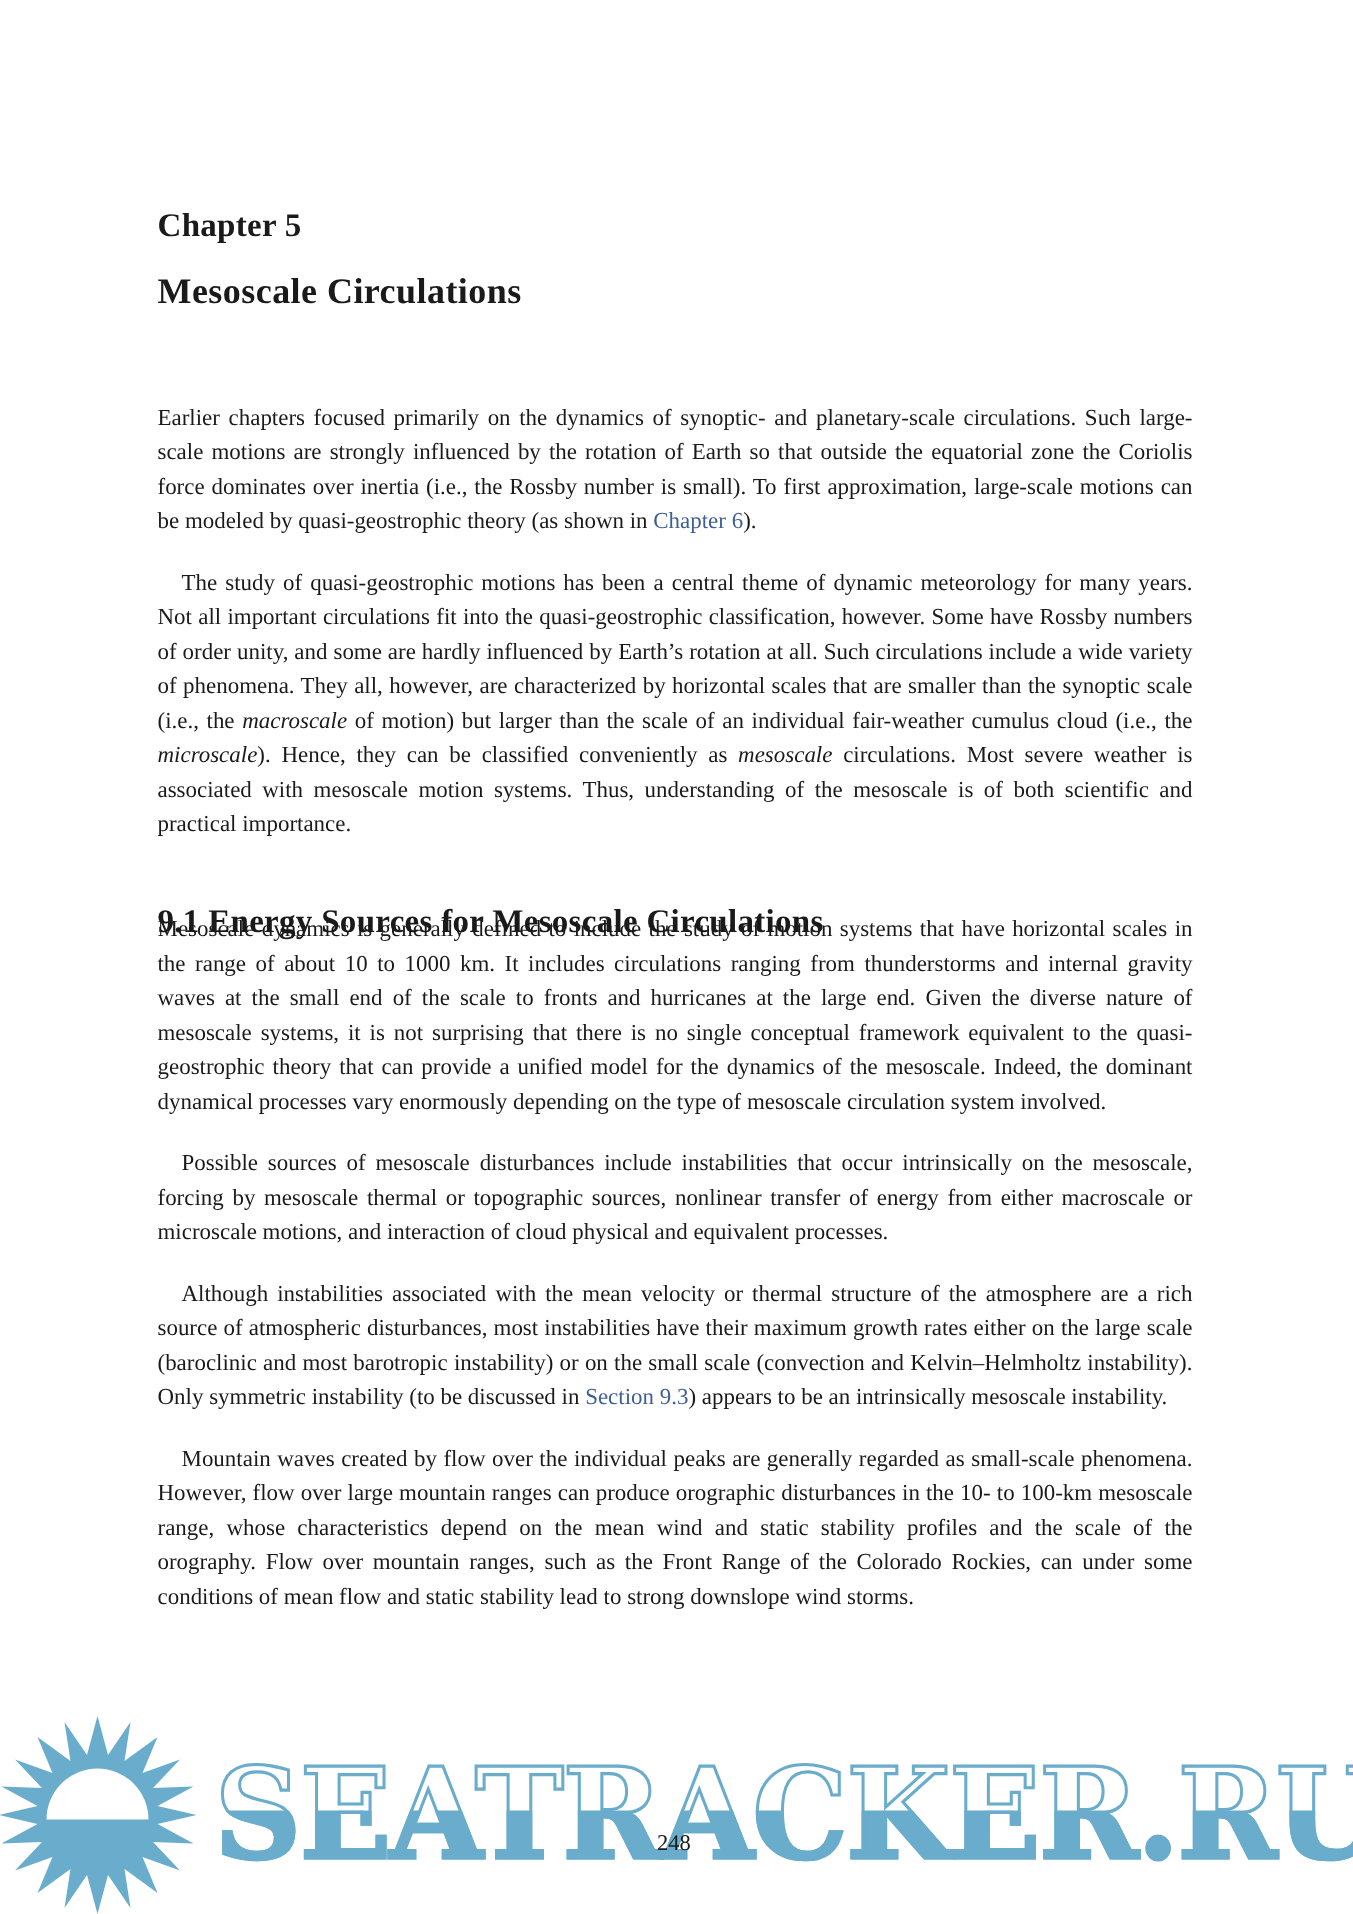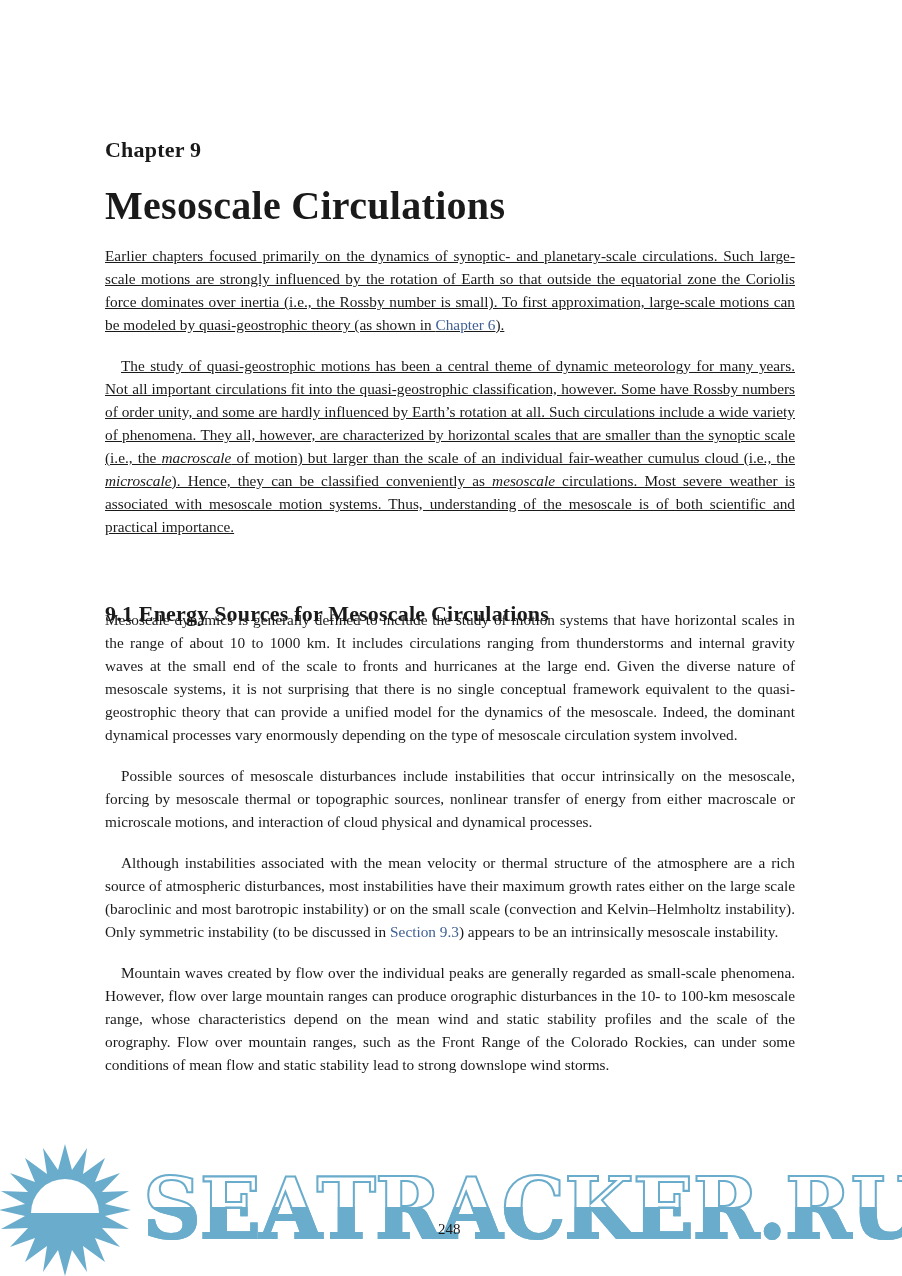--- a/index.html
+++ b/index.html
@@ -1,49 +1,49 @@
 <!DOCTYPE html>
 <html><head>
 <meta charset="utf-8">
 <style>
   html, body { margin: 0; padding: 0; background: #ffffff; }
   body { width: 902px; height: 1276px; position: relative; overflow: hidden;
          font-family: "Liberation Serif", "DejaVu Serif", serif; color: #1a1a1a; }
   .page { position: absolute; left: 105px; top: 0; width: 690px; }
   .chapter-label { position: absolute; top: 137px; left: 0; font-size: 22px; font-weight: bold; letter-spacing: 0.2px; }
-  .chapter-title { position: absolute; top: 182px; left: 0; font-size: 40px; font-weight: bold; letter-spacing: 0.3px; }
+  .chapter-title { position: absolute; top: 182px; left: 0; font-size: 24px; font-weight: bold; letter-spacing: 0.3px; }
   .body-text { position: absolute; left: 0; width: 690px; font-size: 15.3px; line-height: 23px; text-align: justify; }
   .body-text p { margin: 0; }
   .body-text p.indent { text-indent: 16px; margin-top: 18px; }
   .link { color: #3f5f94; }
   .section-heading { position: absolute; left: 0; top: 601px; font-size: 22px; font-weight: bold; letter-spacing: 0.2px; }
   .page-number { position: absolute; left: 438px; top: 1193px; font-size: 15px; z-index: 3; margin-top: 28px; }
   .watermark { position: absolute; left: 0; top: 1143px; width: 902px; height: 133px; z-index: 2; pointer-events: none; }
   .wm-text { position: absolute; left: 143px; top: 1167px; font-family: "DejaVu Serif", serif; font-weight: bold;
              font-size: 80px; letter-spacing: -1px; color: transparent; -webkit-text-stroke: 2px #6aaccc;
              background: linear-gradient(to bottom, #ffffff 0%, #ffffff 48%, #6aaccc 48%, #6aaccc 100%);
              -webkit-background-clip: text; background-clip: text; z-index: 2; line-height: 1; transform: scaleY(1.05); transform-origin: top left; }
 </style>
 </head>
 <body>
 
 <div class="page">
-  <div class="chapter-label">Chapter 9</div>
+  <div class="chapter-label">Chapter 5</div>
   <div class="chapter-title">Mesoscale Circulations</div>
 
-  <div class="body-text" style="top:244px;text-decoration:underline;">
+  <div class="body-text" style="top:267px;">
     <p><span>Earlier chapters focused primarily on the dynamics of synoptic- and planetary-scale circulations. Such large-scale motions are strongly influenced by the rotation of Earth so that outside the equatorial zone the Coriolis force dominates over inertia (i.e., the Rossby number is small). To first approximation, large-scale motions can be modeled by quasi-geostrophic theory (as shown in </span><a class="link">Chapter 6</a><span>).</span></p>
     <p class="indent"><span>The study of quasi-geostrophic motions has been a central theme of dynamic meteorology for many years. Not all important circulations fit into the quasi-geostrophic classification, however. Some have Rossby numbers of order unity, and some are hardly influenced by Earth’s rotation at all. Such circulations include a wide variety of phenomena. They all, however, are characterized by horizontal scales that are smaller than the synoptic scale (i.e., the </span><em>macroscale</em><span> of motion) but larger than the scale of an individual fair-weather cumulus cloud (i.e., the </span><em>microscale</em><span>). Hence, they can be classified conveniently as </span><em>mesoscale</em><span> circulations. Most severe weather is associated with mesoscale motion systems. Thus, understanding of the mesoscale is of both scientific and practical importance.</span></p>
   </div>
 
   <div class="section-heading">9.1 Energy Sources for Mesoscale Circulations</div>
 
   <div class="body-text" style="top:608px;">
     <p>Mesoscale dynamics is generally defined to include the study of motion systems that have horizontal scales in the range of about 10 to 1000 km. It includes circulations ranging from thunderstorms and internal gravity waves at the small end of the scale to fronts and hurricanes at the large end. Given the diverse nature of mesoscale systems, it is not surprising that there is no single conceptual framework equivalent to the quasi-geostrophic theory that can provide a unified model for the dynamics of the mesoscale. Indeed, the dominant dynamical processes vary enormously depending on the type of mesoscale circulation system involved.</p>
-    <p class="indent">Possible sources of mesoscale disturbances include instabilities that occur intrinsically on the mesoscale, forcing by mesoscale thermal or topographic sources, nonlinear transfer of energy from either macroscale or microscale motions, and interaction of cloud physical and dynamical processes.</p>
+    <p class="indent">Possible sources of mesoscale disturbances include instabilities that occur intrinsically on the mesoscale, forcing by mesoscale thermal or topographic sources, nonlinear transfer of energy from either macroscale or microscale motions, and interaction of cloud physical and equivalent processes.</p>
     <p class="indent"><span>Although instabilities associated with the mean velocity or thermal structure of the atmosphere are a rich source of atmospheric disturbances, most instabilities have their maximum growth rates either on the large scale (baroclinic and most barotropic instability) or on the small scale (convection and Kelvin–Helmholtz instability). Only symmetric instability (to be discussed in </span><a class="link">Section 9.3</a><span>) appears to be an intrinsically mesoscale instability.</span></p>
     <p class="indent">Mountain waves created by flow over the individual peaks are generally regarded as small-scale phenomena. However, flow over large mountain ranges can produce orographic disturbances in the 10- to 100-km mesoscale range, whose characteristics depend on the mean wind and static stability profiles and the scale of the orography. Flow over mountain ranges, such as the Front Range of the Colorado Rockies, can under some conditions of mean flow and static stability lead to strong downslope wind storms.</p>
   </div>
 </div>
 
 <div class="page-number">248</div>
 
 <svg class="watermark" viewBox="0 0 902 133" xmlns="http://www.w3.org/2000/svg">
   <g transform="translate(65,67)">
     <polygon fill="#6aaccc" points="0,-66 7,-40 22,-62 18,-36 40,-52 30,-28 55,-37 37,-18 64,-19 40,-6 66,0 40,6 64,19 37,18 55,37 30,28 40,52 18,36 22,62 7,40 0,66 -7,40 -22,62 -18,36 -40,52 -30,28 -55,37 -37,18 -64,19 -40,6 -66,0 -40,-6 -64,-19 -37,-18 -55,-37 -30,-28 -40,-52 -18,-36 -22,-62 -7,-40"></polygon>

